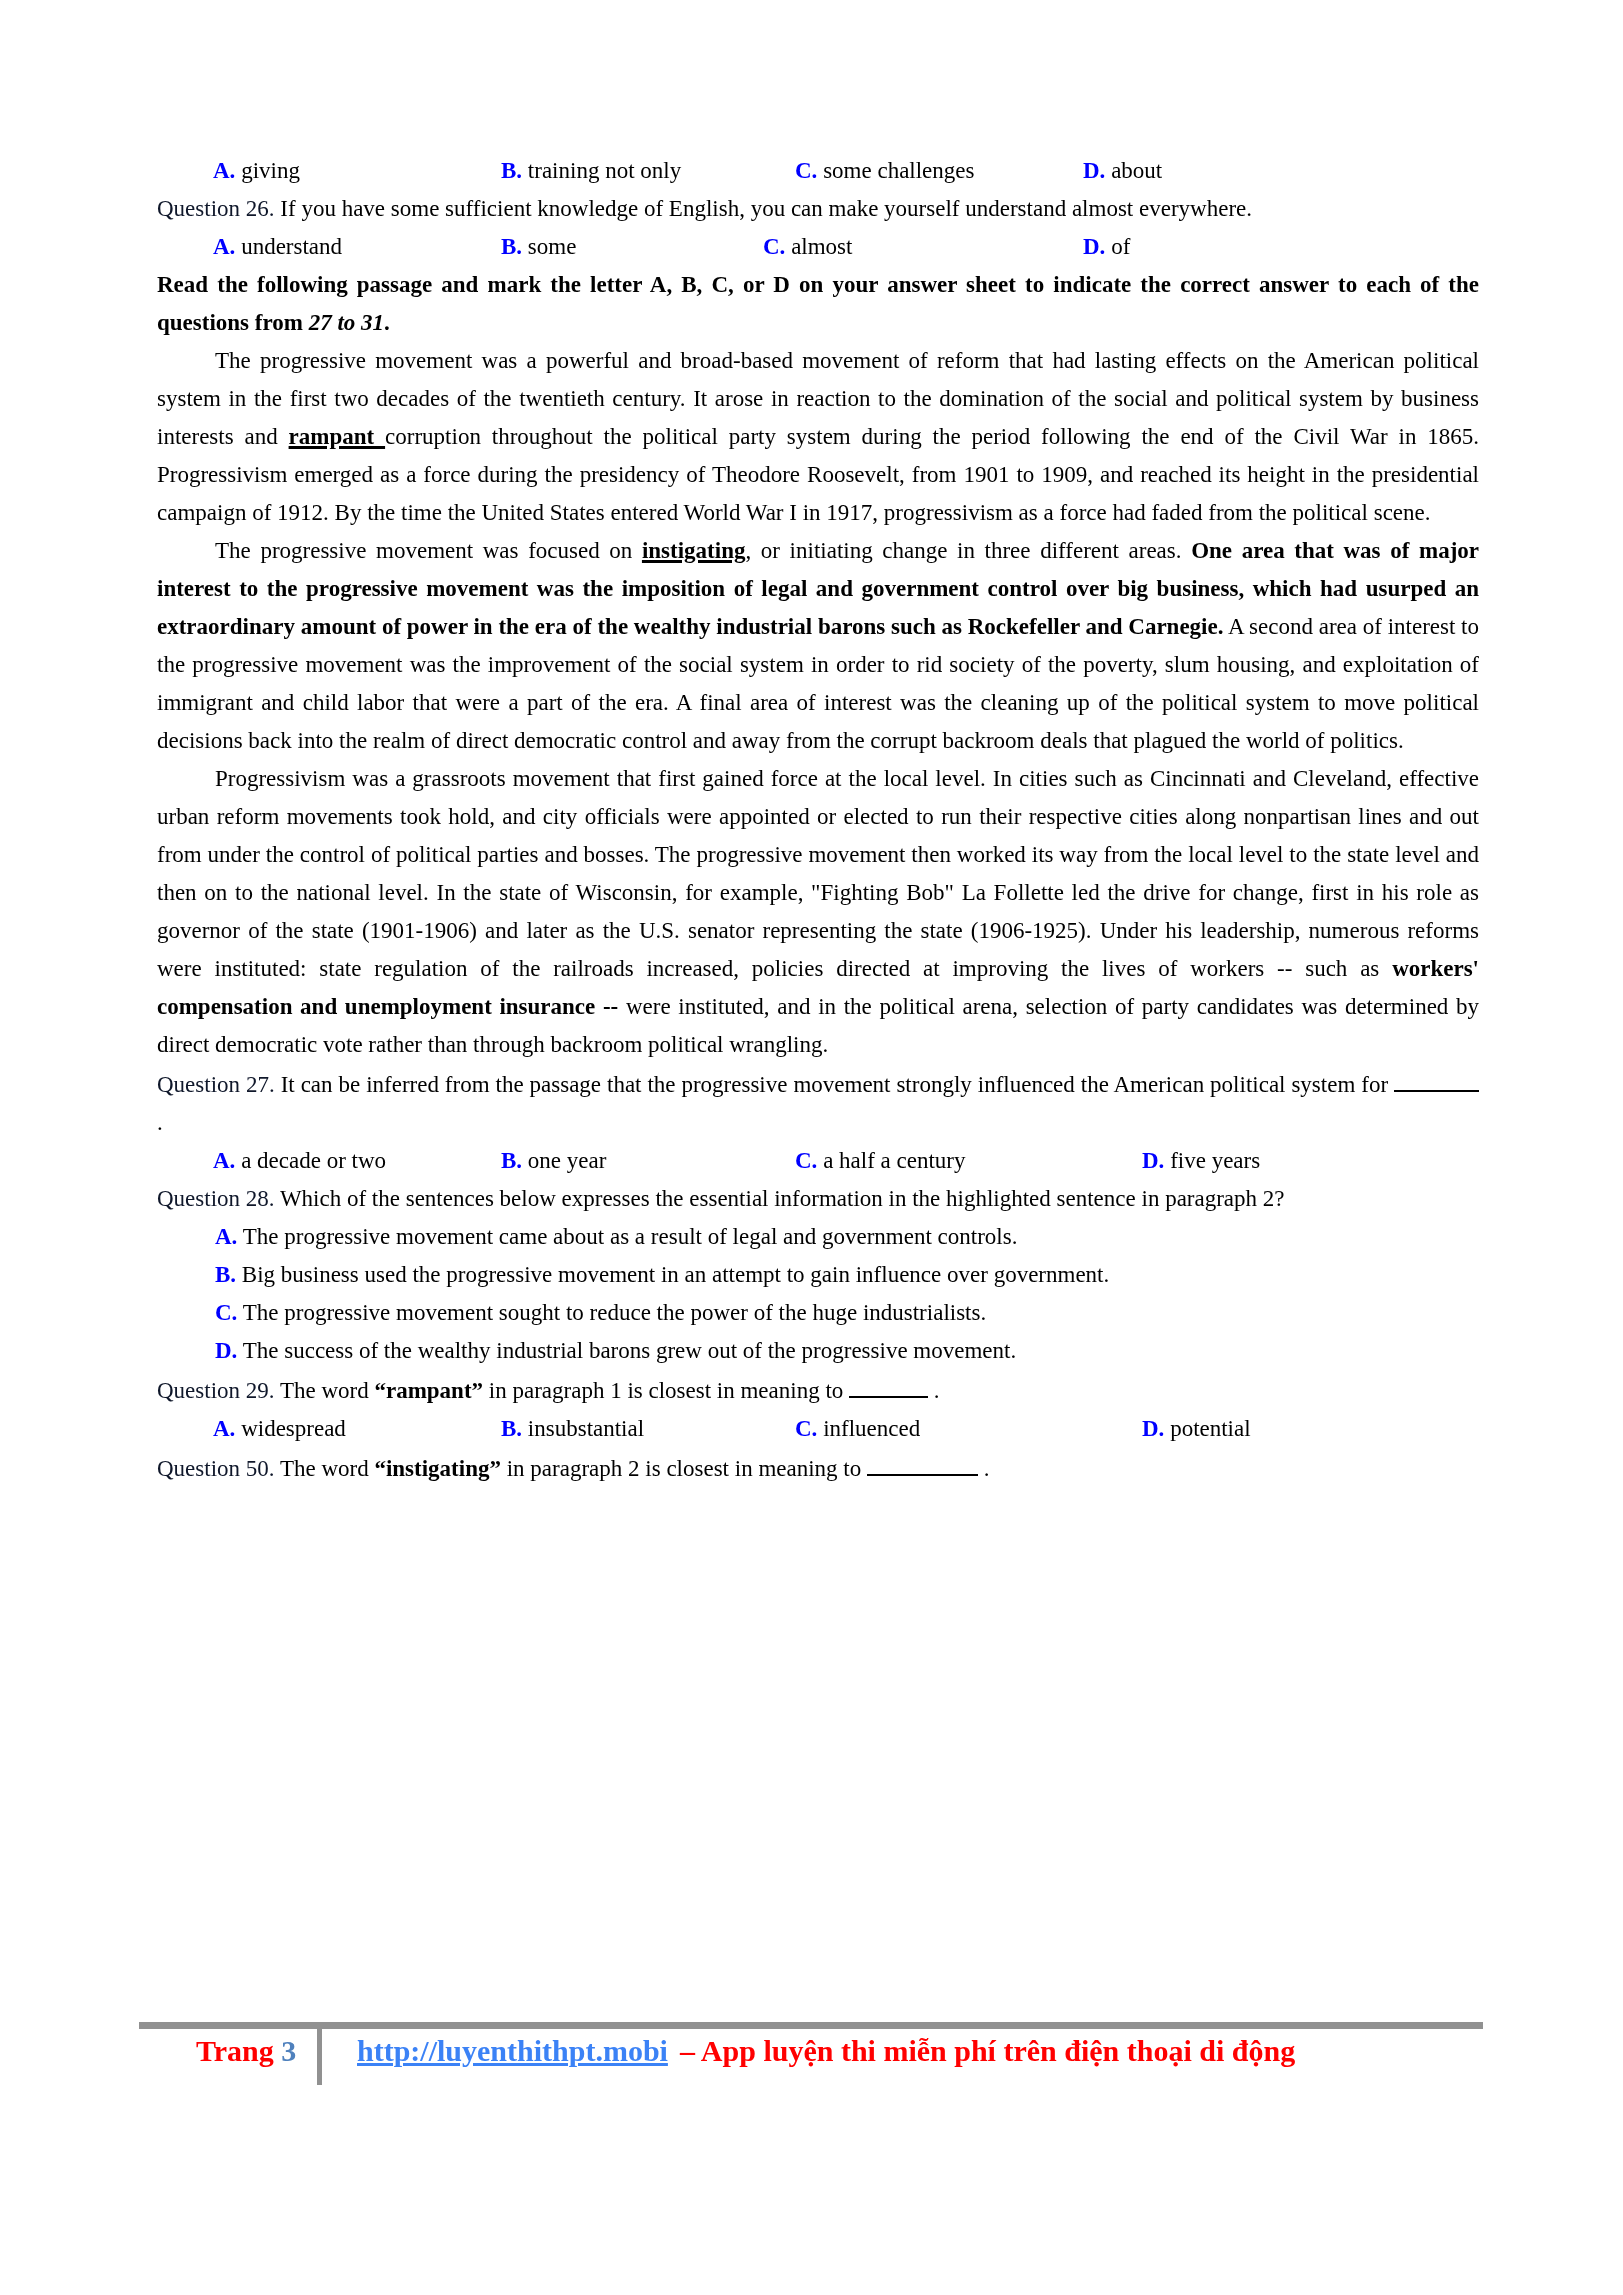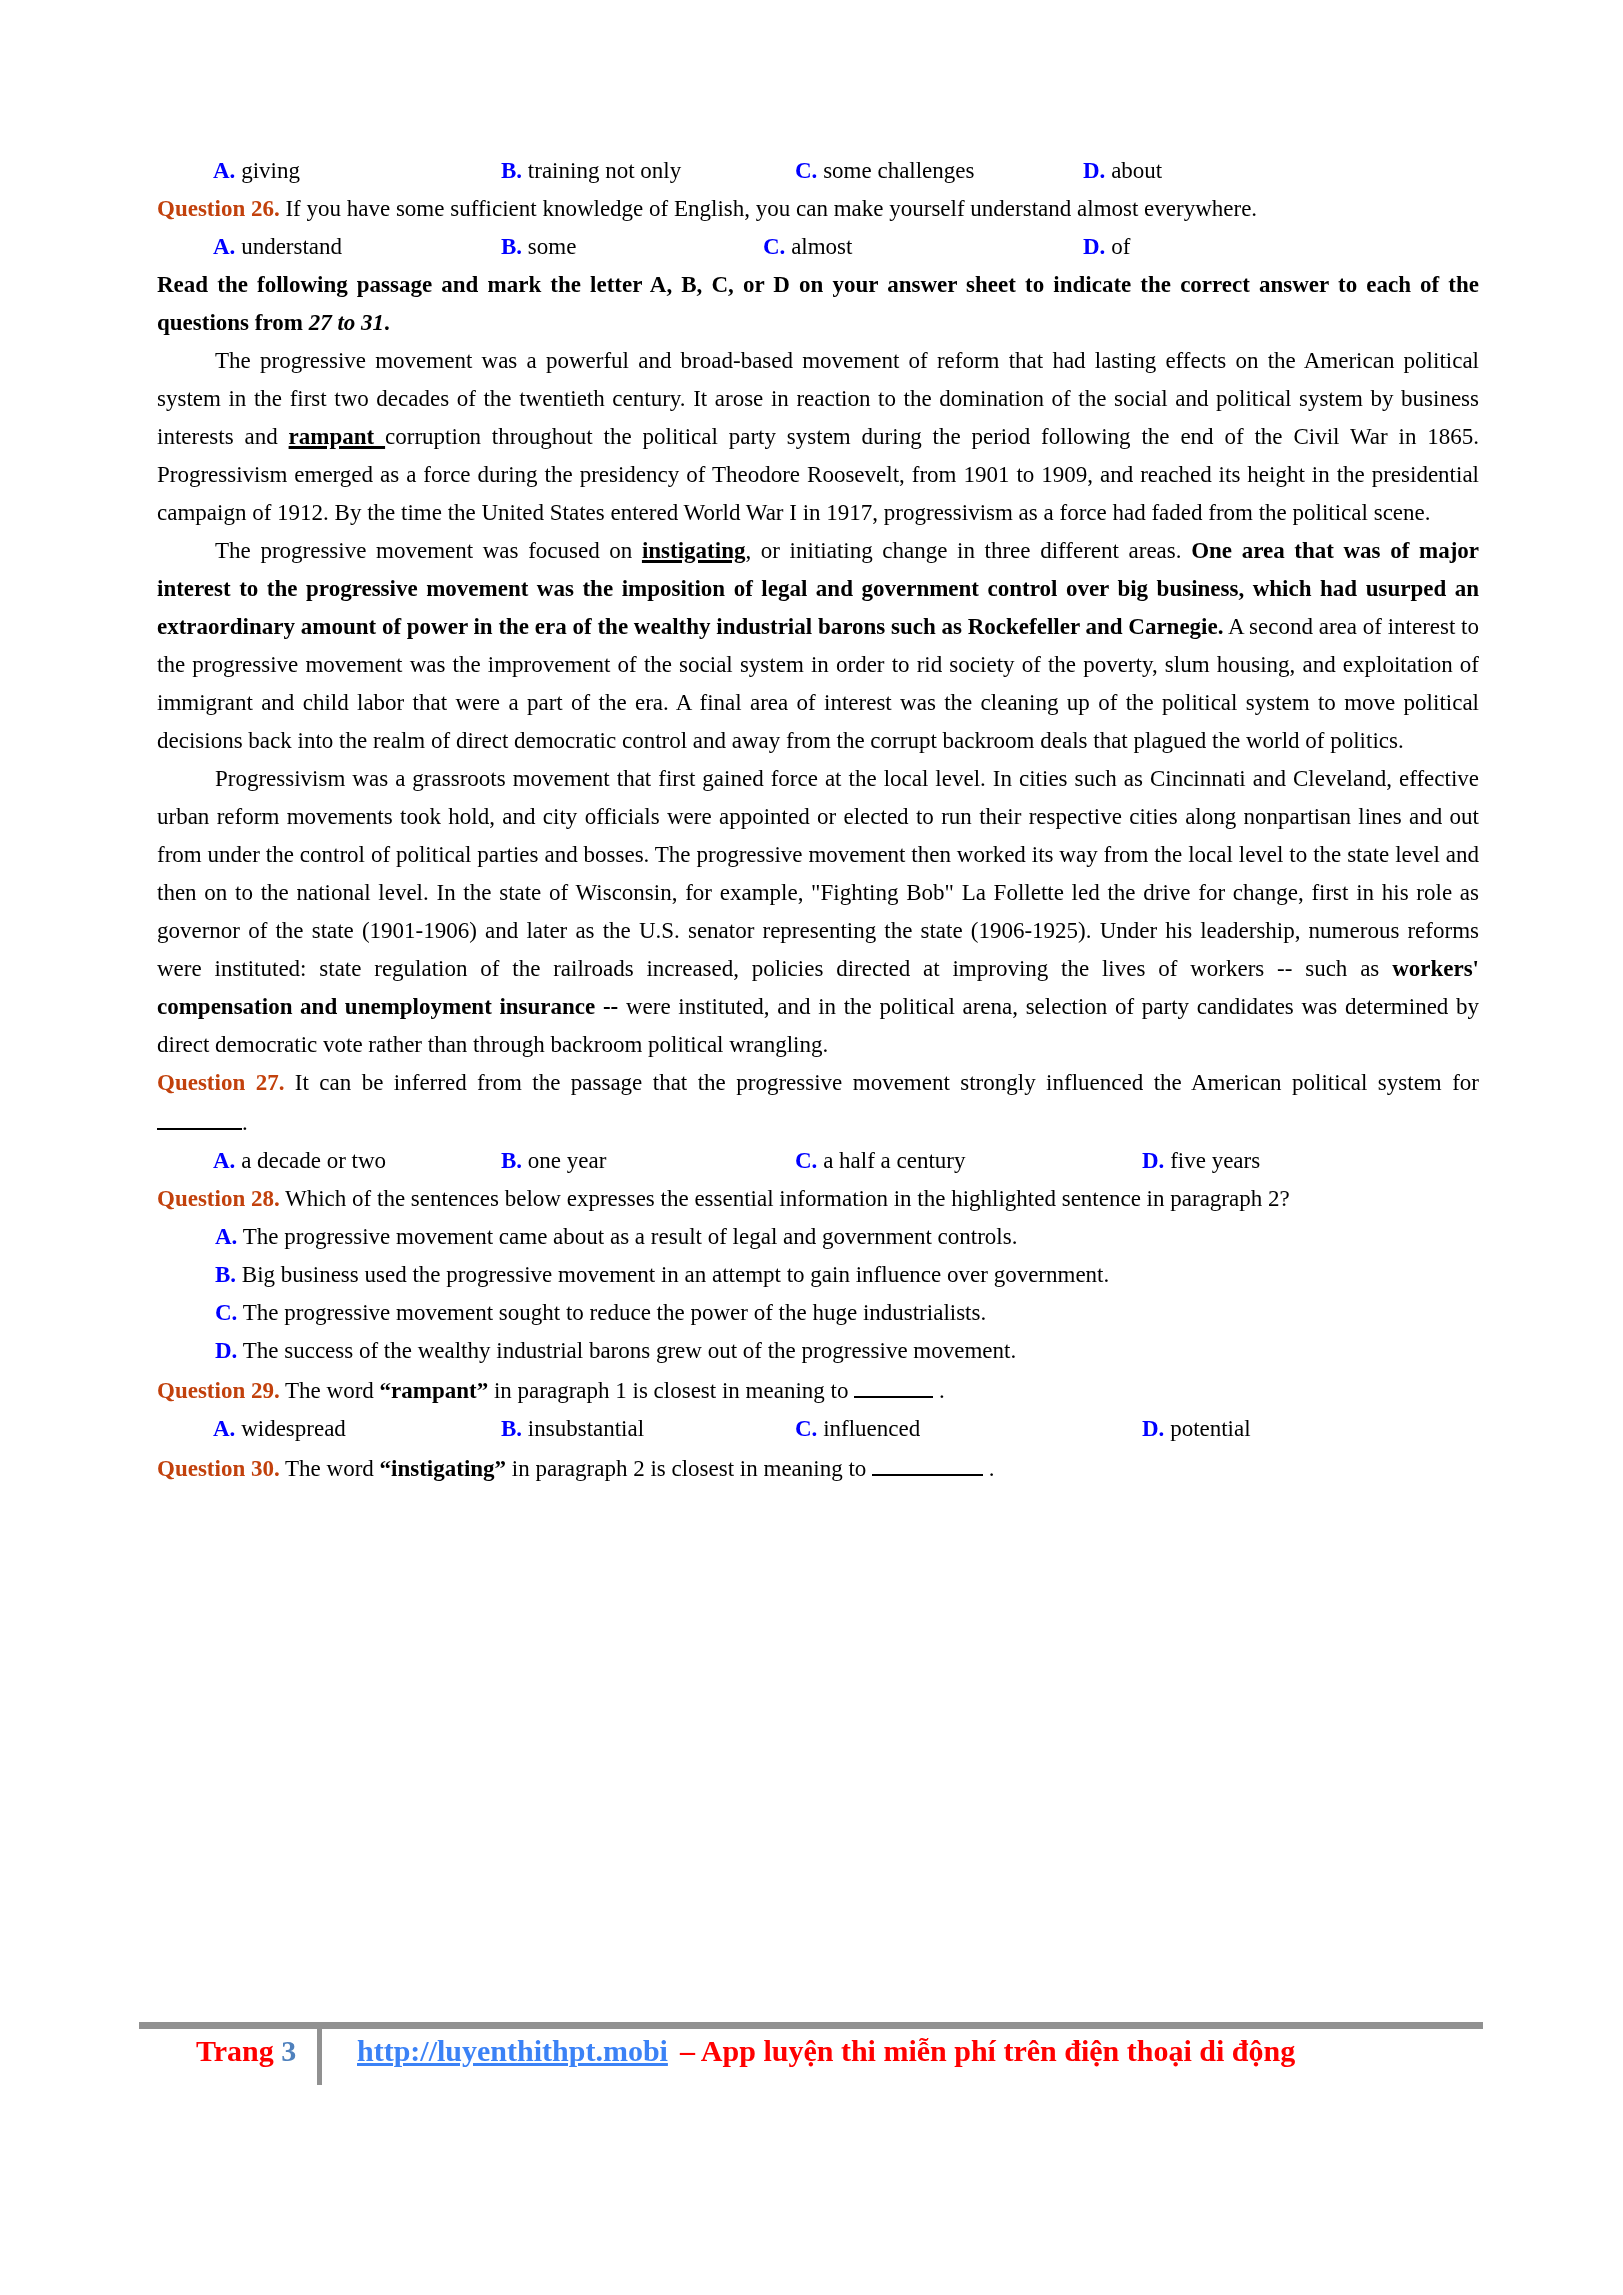--- a/index.html
+++ b/index.html
@@ -4,21 +4,21 @@
 <style>
   html, body { margin: 0; padding: 0; background: #ffffff; }
   body { width: 1623px; height: 2295px; position: relative; overflow: hidden; }
   .page {
     position: absolute; left: 157px; top: 152px; width: 1322px;
     font-family: "Liberation Serif", "DejaVu Serif", serif;
     font-size: 23px; line-height: 38px; color: #000;
   }
   .just { text-align: justify; text-align-last: left; }
   .indent { text-indent: 58px; }
-  .qlabel { color: #c2410c; font-weight: bold; }
+  .qlabel { color: #0f172a; font-weight: normal; }
   .olabel { color: #0000ff; font-weight: bold; }
   .opts { position: relative; height: 38px; }
   .opt { position: absolute; top: 0; white-space: nowrap; }
   .subopt { padding-left: 58px; }
   .bold { font-weight: bold; }
   .italicbold { font-weight: bold; font-style: italic; }
   .ul { text-decoration: underline; text-decoration-thickness: 3.3px; font-weight: bold; }
   .center { text-align: center; font-weight: bold; }
   .blank { display: inline-block; border-bottom: 2px solid #000; height: 26px; vertical-align: baseline; }
   .footer-rule { position: absolute; left: 139px; top: 2022px; width: 1344px; height: 6.5px; background: #919191; }
@@ -94,21 +94,21 @@
     <span class="qlabel">Question 29.</span><span> The word </span><span class="bold">“rampant”</span><span> in paragraph 1 is closest in meaning to </span><span class="blank" style="width:79px"></span><span> .</span>
   </div>
   <div class="opts">
     <span class="opt" style="left:56px"><span class="olabel">A.</span> <span>widespread</span></span>
     <span class="opt" style="left:344px"><span class="olabel">B.</span> <span>insubstantial</span></span>
     <span class="opt" style="left:638px"><span class="olabel">C.</span> <span>influenced</span></span>
     <span class="opt" style="left:985px"><span class="olabel">D.</span> <span>potential</span></span>
   </div>
 
   <div>
-    <span class="qlabel">Question 30.</span><span> The word </span><span class="bold">“instigating”</span><span> in paragraph 2 is closest in meaning to </span><span class="blank" style="width:111px"></span><span> .</span>
+    <span class="qlabel">Question 50.</span><span> The word </span><span class="bold">“instigating”</span><span> in paragraph 2 is closest in meaning to </span><span class="blank" style="width:111px"></span><span> .</span>
   </div>
 </div>
 
 <div class="footer-rule"></div>
 <div class="footer-vbar"></div>
 <div class="footer-text">
   <span class="footer-page-label">Trang </span><span class="footer-page-num">3</span>
   <span class="footer-link">http://luyenthithpt.mobi</span>
   <span class="footer-tagline"> – App luyện thi miễn phí trên điện thoại di động</span>
 </div>

